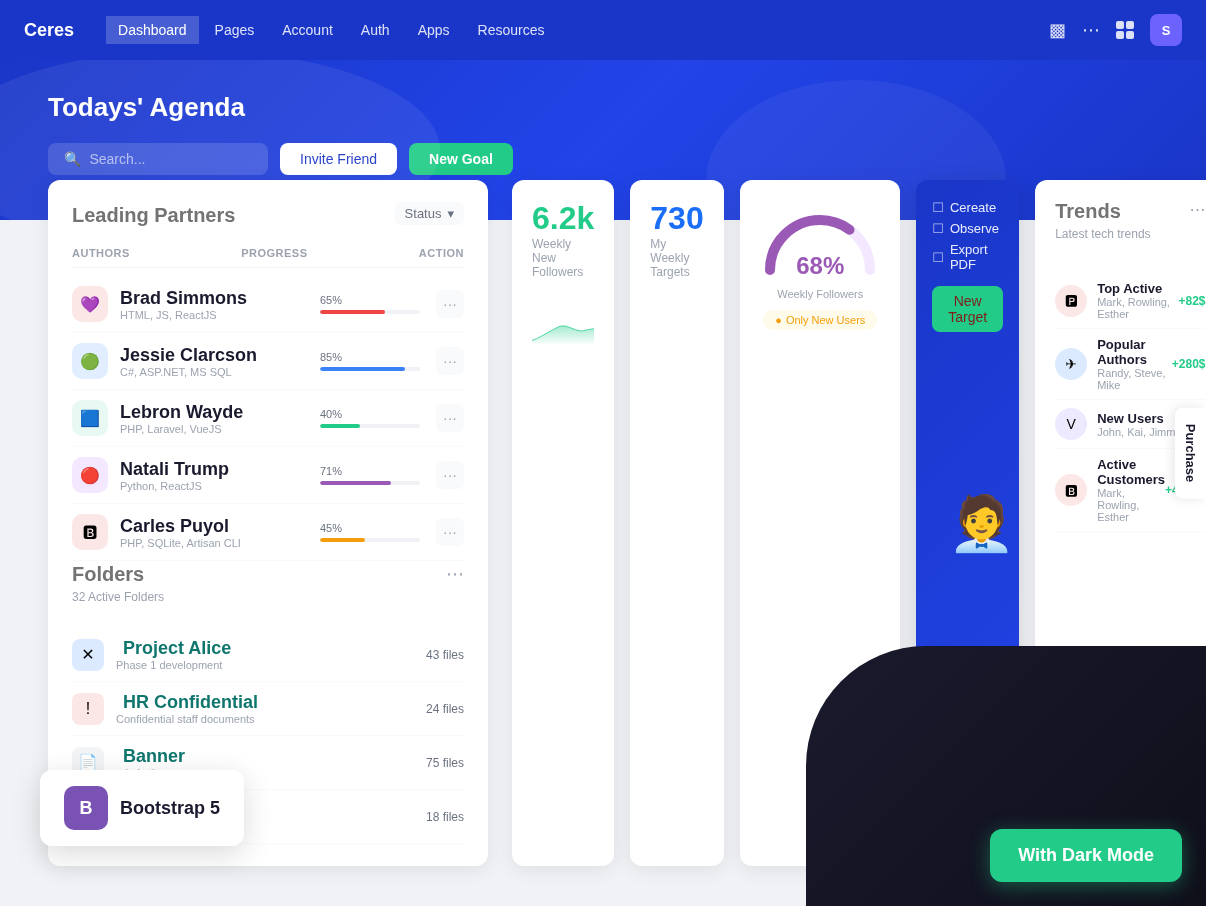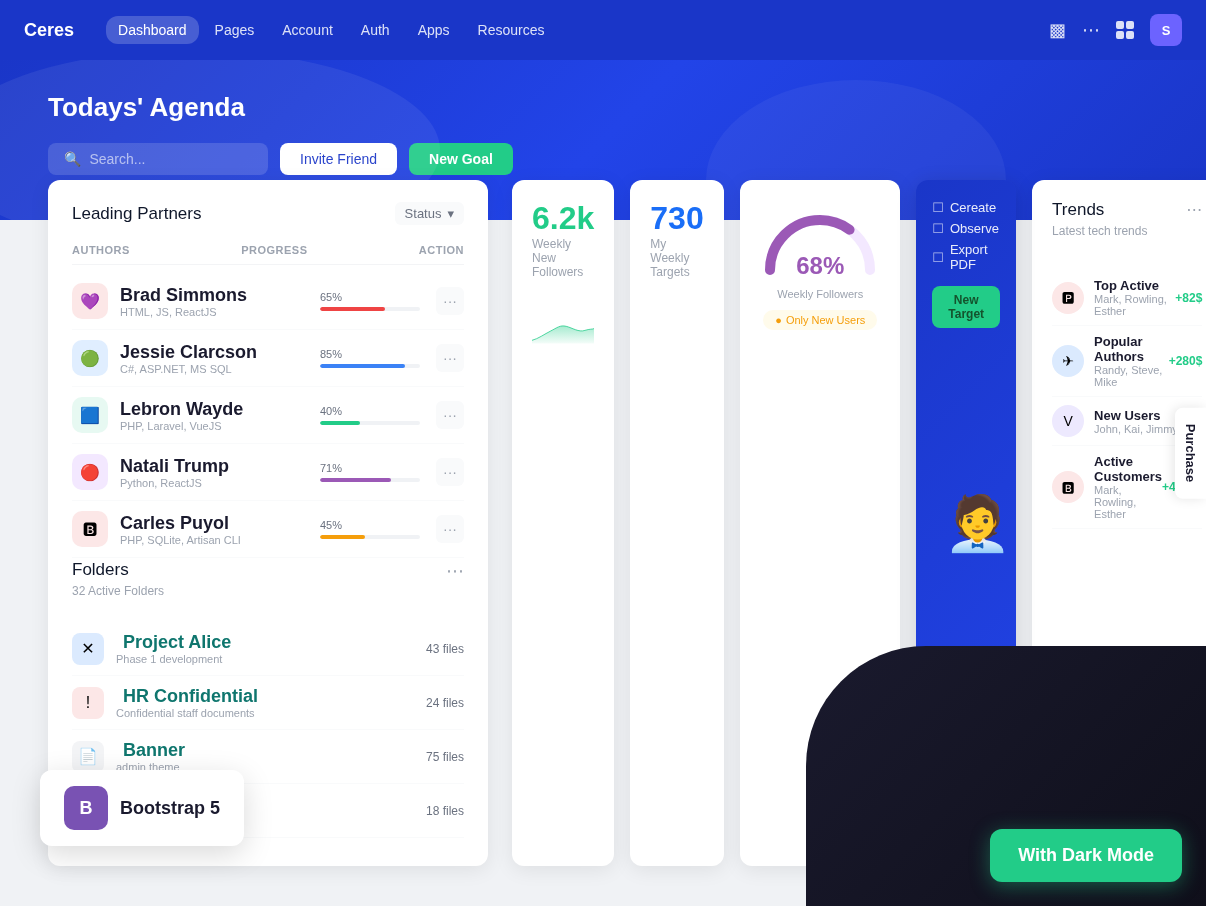--- a/index.html
+++ b/index.html
@@ -18,21 +18,21 @@
       color: white;
       font-weight: 700;
       font-size: 18px;
       margin-right: 8px;
     }
     .nav-items { display: flex; gap: 4px; align-items: center; }
     .nav-item {
       color: rgba(255,255,255,0.85);
       font-size: 14px;
       padding: 6px 12px;
-      border-radius: 12px;
+      border-radius: 0;
       cursor: pointer;
     }
     .nav-item.active {
       background: rgba(255,255,255,0.2);
       color: white;
       font-weight: 500;
     }
     .navbar-right {
       margin-left: auto;
       display: flex;
@@ -145,23 +145,23 @@
       background: white;
       border-radius: 12px;
       padding: 24px;
       width: 440px;
       min-width: 440px;
       box-shadow: 0 4px 20px rgba(0,0,0,0.08);
       overflow: hidden;
     }
 
     .section-title {
-      font-size: 17px;
-      font-weight: 400;
-      color: #0f172a;
+      font-size: 20px;
+      font-weight: 700;
+      color: #737373;
       margin-bottom: 4px;
     }
     .section-sub {
       font-size: 12px;
       color: #9ca3af;
       margin-bottom: 20px;
     }
 
     
     .table-headers {
@@ -311,26 +311,26 @@
     .action-list { list-style: none; margin-bottom: 14px; }
     .action-list li {
       color: rgba(255,255,255,0.9);
       font-size: 13px;
       margin-bottom: 6px;
       display: flex; align-items: center; gap: 6px;
     }
     .action-list li::before { content: '☐'; opacity: 0.7; }
     .btn-new-target {
       background: #22cc88;
-      color: #14532d;
+      color: #7f1d1d;
       border: none;
       border-radius: 8px;
       padding: 7px 16px;
-      font-size: 12px;
-      font-weight: 700;
+      font-size: 14px;
+      font-weight: 400;
       cursor: pointer;
     }
     .action-figure {
       position: absolute; right: -5px; top: 0; bottom: 0;
       display: flex; align-items: center;
       font-size: 60px;
     }
 
     
     .trends-section {

